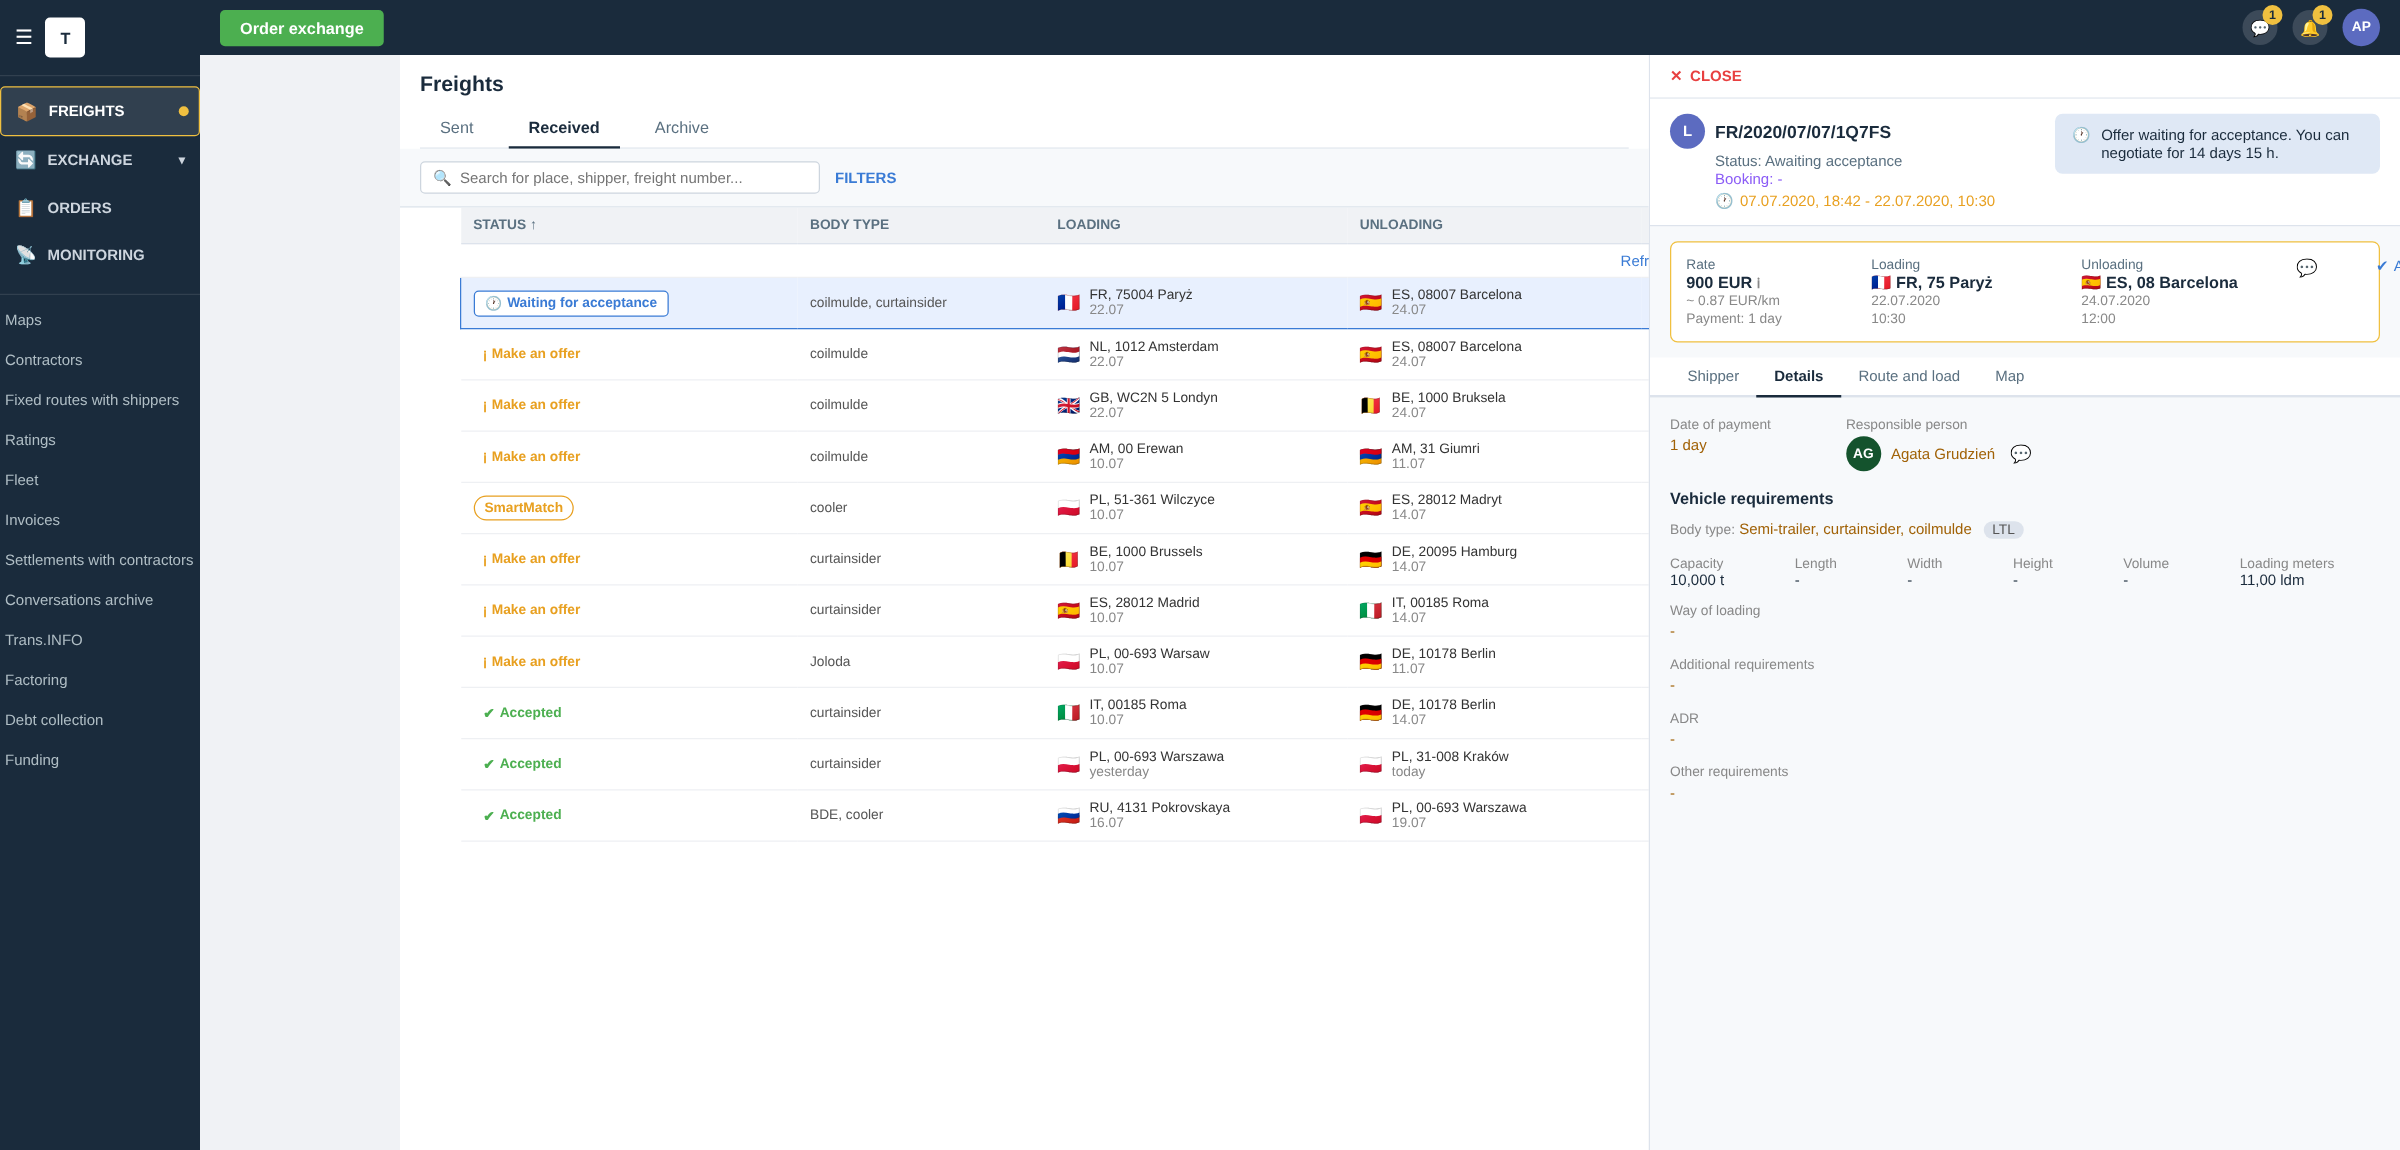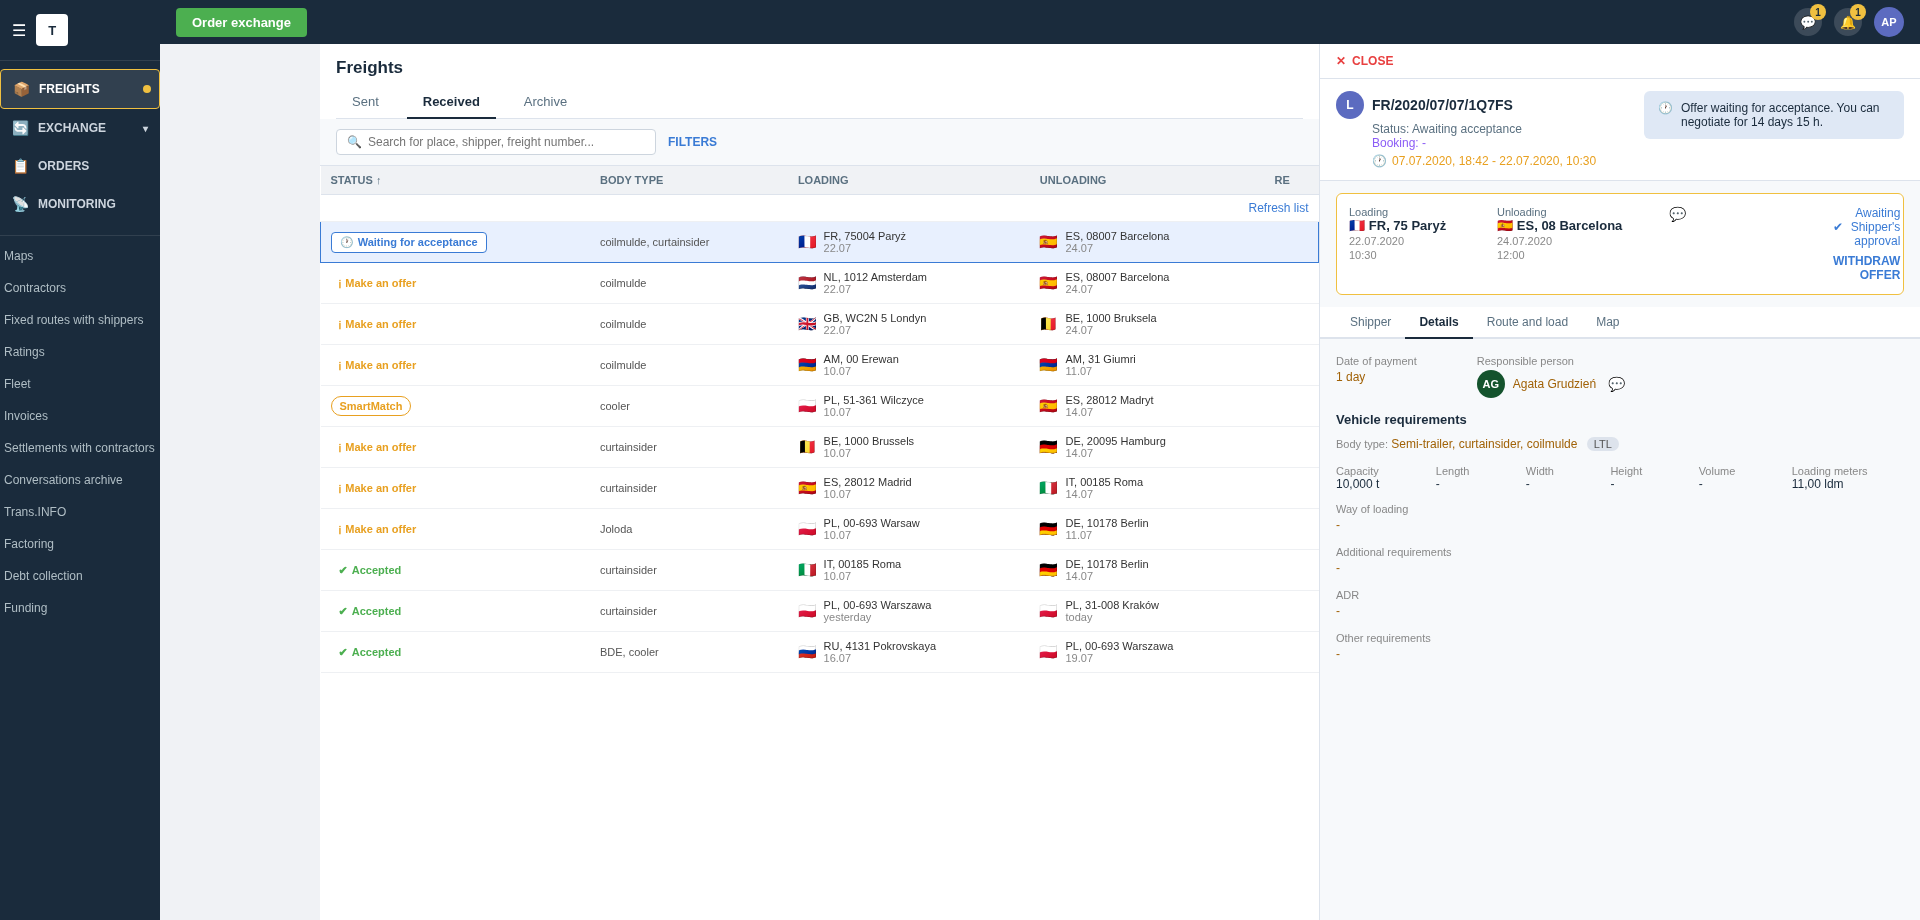--- a/index.html
+++ b/index.html
@@ -114,21 +114,21 @@
       background: #fff; border: 1px solid #cdd5de; border-radius: 4px;
       padding: 5px 10px; gap: 6px; flex: 1; max-width: 320px;
     }
     .search-input-wrap input {
       border: none; outline: none; font-size: 12px; color: #333; width: 100%; background: transparent;
     }
     .filters-btn { color: #3a7bd5; font-size: 12px; font-weight: 600; cursor: pointer; }
 
     
     .table-wrap { flex: 1; overflow-y: auto; }
-    table { width: 100%; border-collapse: collapse; }
+    table { width: 100%; border-collapse: collapse; margin-left: 48px; }
     thead th {
       background: #f0f2f5; color: #5a7080; font-size: 11px; font-weight: 700;
       padding: 8px 10px; text-align: left; border-bottom: 1px solid #dde3ec;
       white-space: nowrap;
     }
     tbody tr { border-bottom: 1px solid #eef0f3; }
     tbody tr.selected { background: #e8f0fe; border: 1.5px solid #3a7bd5; }
     tbody td { padding: 8px 10px; font-size: 12px; color: #333; vertical-align: middle; }
     .refresh-row td { text-align: right; color: #3a7bd5; font-size: 12px; cursor: pointer; padding: 6px 10px; }
 
@@ -604,20 +604,29 @@
       </div>
       <div class="offer-notice">
         <span>🕐</span>
         <span>Offer waiting for acceptance. You can negotiate for 14 days 15 h.</span>
       </div>
     </div>
 
     <div class="offer-card">
       <div class="offer-grid">
         <div>
+          <div class="offer-label">Rate</div>
+          <div class="offer-value">
+            <span>900 EUR</span>
+            <span style="font-size:11px;color:#888">ℹ</span>
+          </div>
+          <div class="offer-sub">~ 0.87 EUR/km</div>
+          <div class="offer-sub">Payment: 1 day</div>
+        </div>
+        <div>
           <div class="offer-label">Loading</div>
           <div class="offer-value">
             <span>🇫🇷</span>
             <span>FR, 75 Paryż</span>
           </div>
           <div class="offer-sub">22.07.2020</div>
           <div class="offer-sub">10:30</div>
         </div>
         <div>
           <div class="offer-label">Unloading</div>

